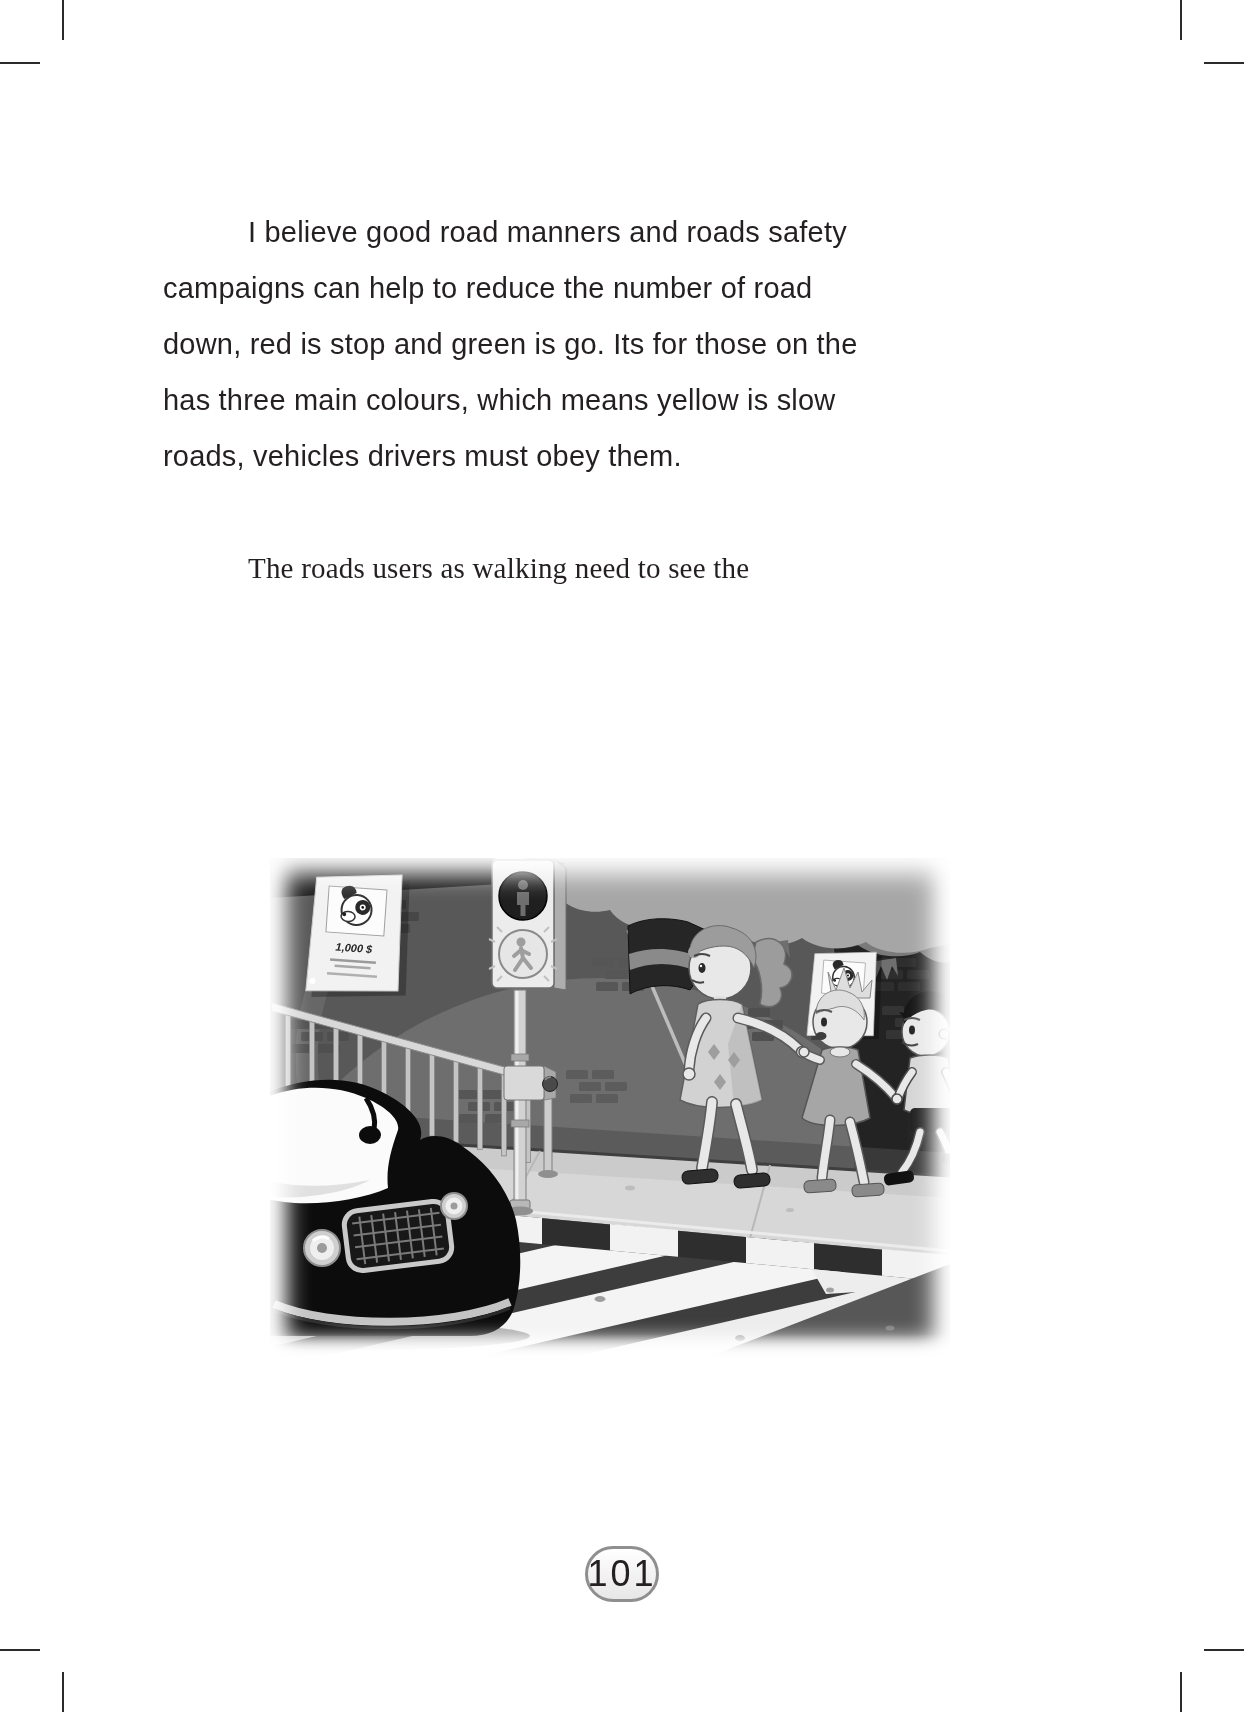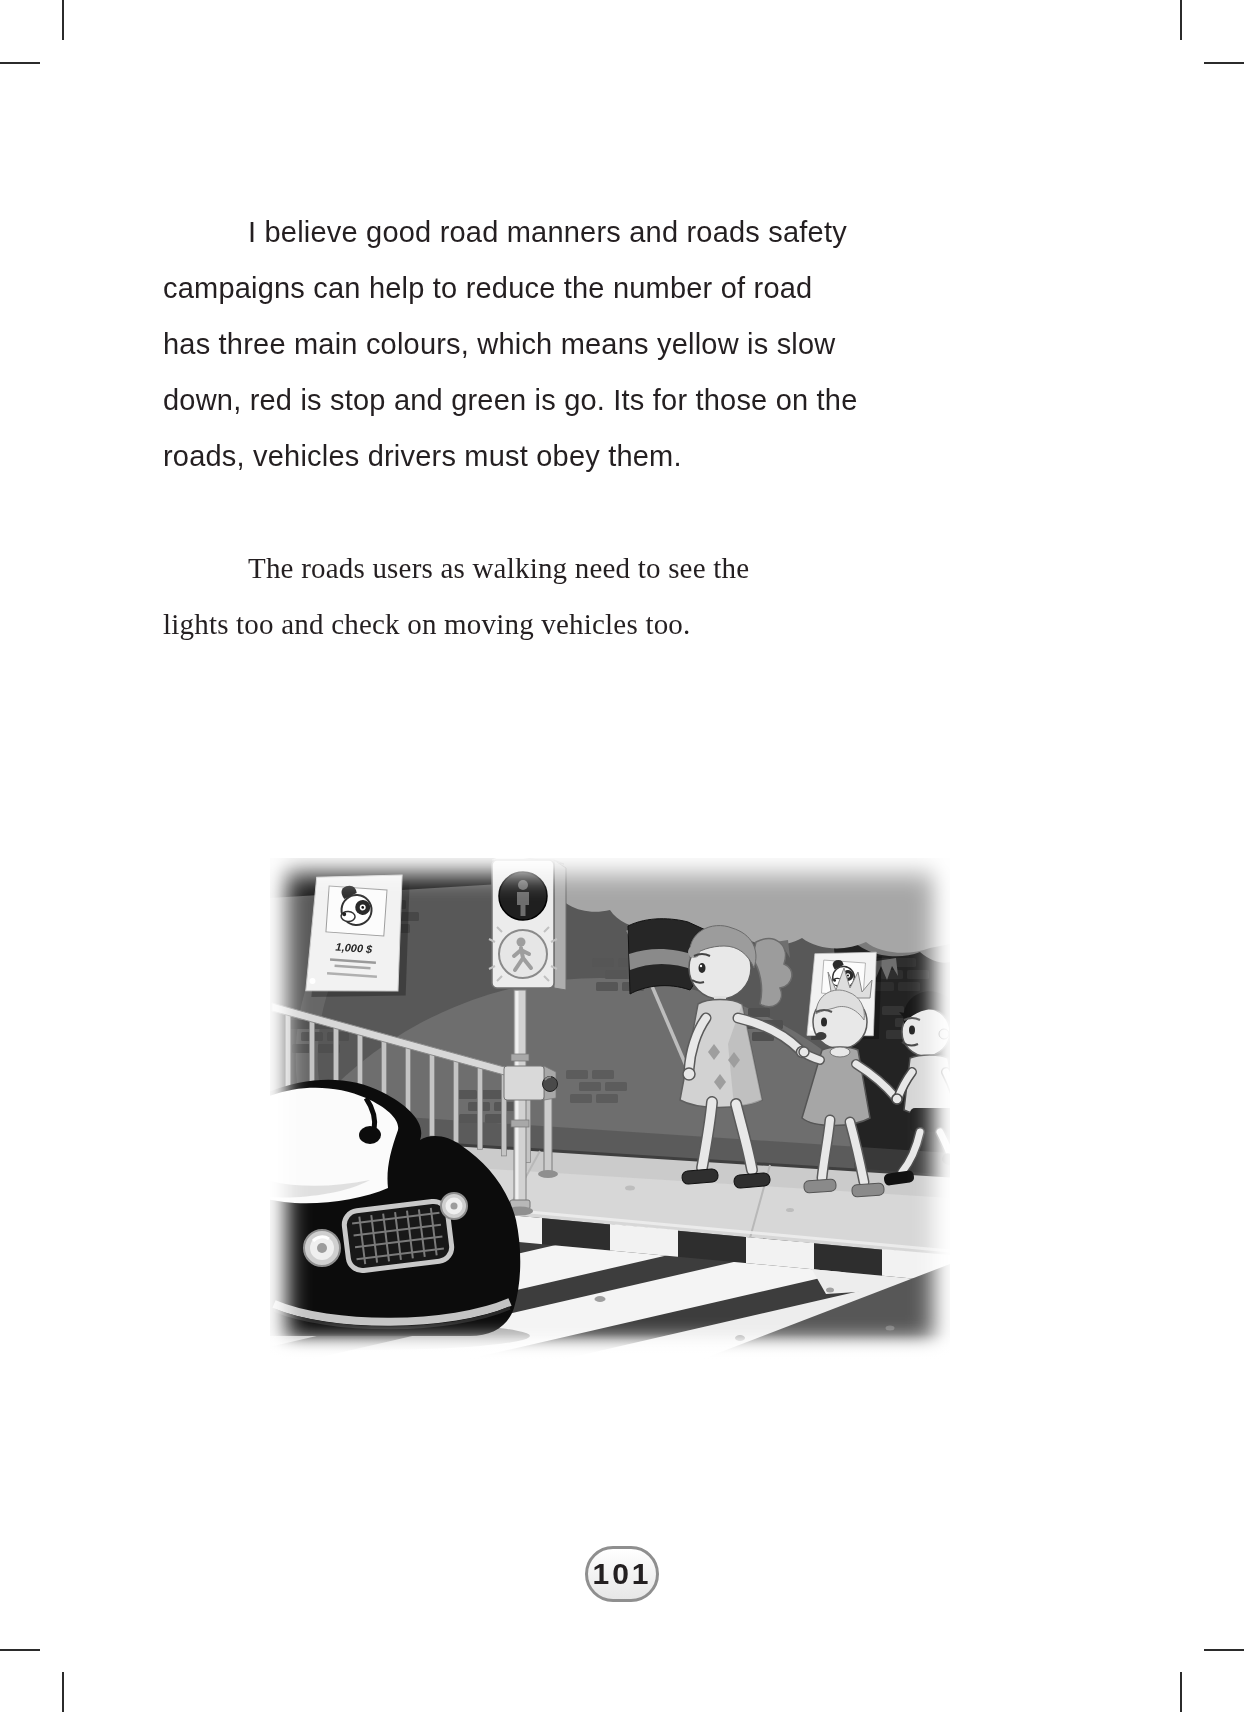--- a/index.html
+++ b/index.html
@@ -32,46 +32,45 @@
     position:absolute;left:0;right:0;bottom:0;height:26px;pointer-events:none;
     background:linear-gradient(to bottom, rgba(255,255,255,0), #ffffff);
   }
   svg text{font-family:"Liberation Sans",sans-serif;}
   
   .page-badge{
     position:absolute;left:585px;top:1546px;width:74px;height:56px;
     border:3px solid #8f8f8f;border-radius:30px;box-sizing:border-box;
     background:linear-gradient(#ffffff,#e7e7e7);
     display:flex;align-items:center;justify-content:center;
-    font-size:30px;font-weight:bold;letter-spacing:3px;color:#242021;
+    font-size:36px;font-weight:normal;letter-spacing:3px;color:#242021;
   }
 </style>
 </head>
 <body>
 
 <div class="crop v" style="left:62px;top:0;"></div>
 <div class="crop h" style="left:0;top:62px;"></div>
 <div class="crop v" style="left:1180px;top:0;"></div>
 <div class="crop h" style="left:1204px;top:62px;"></div>
 <div class="crop h" style="left:0;top:1649px;"></div>
 <div class="crop v" style="left:62px;top:1672px;"></div>
 <div class="crop h" style="left:1204px;top:1649px;"></div>
 <div class="crop v" style="left:1180px;top:1672px;"></div>
 
 <div class="text-block">
   <div>
     <div class="line indent">I believe good road manners and roads safety</div>
     <div class="line">campaigns can help to reduce the number of road</div>
+    <div class="line">down, red is stop and green is go. Its for those on the</div>
     <div class="line">has three main colours, which means yellow is slow</div>
-    <div class="line">down, red is stop and green is go. Its for those on the</div>
     <div class="line">roads, vehicles drivers must obey them.</div>
   </div>
   <div class="para-2">
     <div class="line indent">The roads users as walking need to see the</div>
-    <div class="line">lights too and check on moving vehicles too.</div>
   </div>
 </div>
 
 <div class="illustration">
 <svg viewBox="0 0 680 502">
   <defs>
     <clipPath id="roadClip">
           <polygon points="0,361 680,424 680,502 0,502"></polygon>
         </clipPath>
     <g id="bricks">

